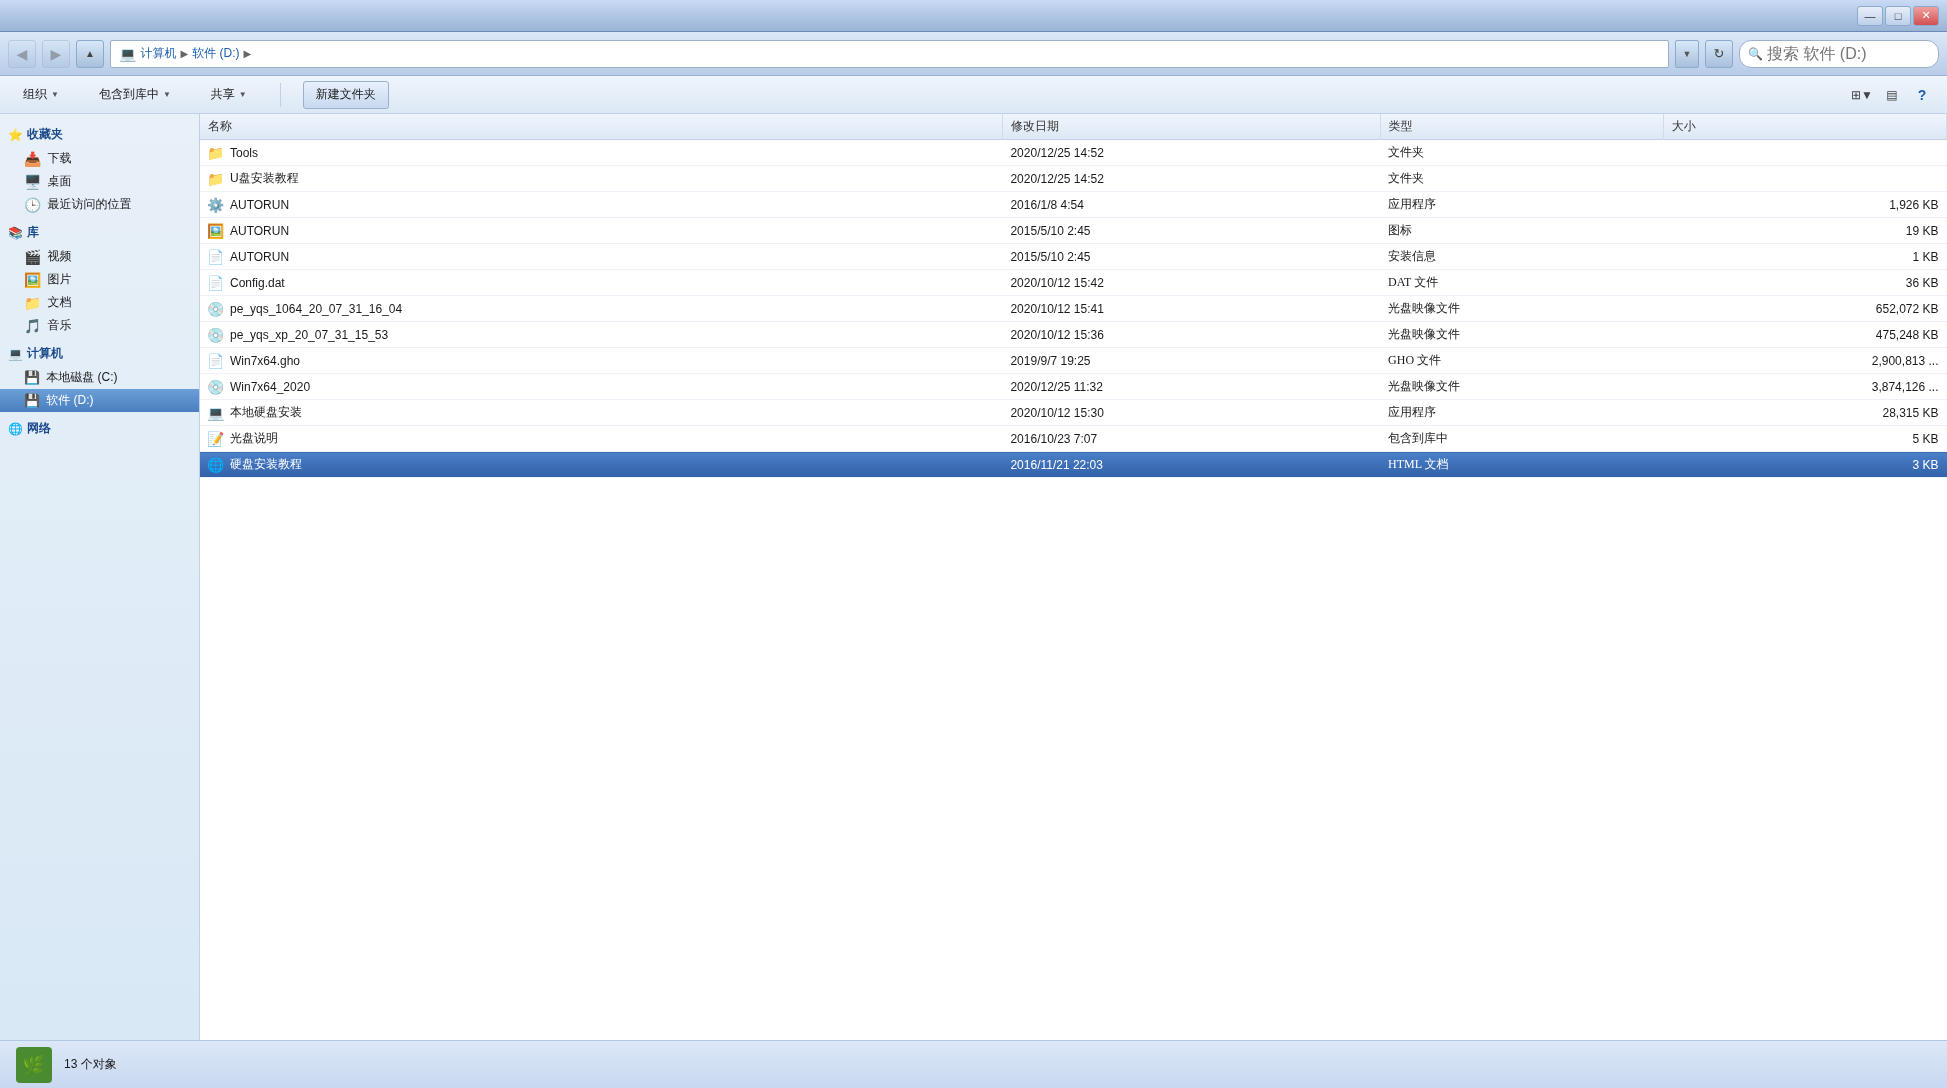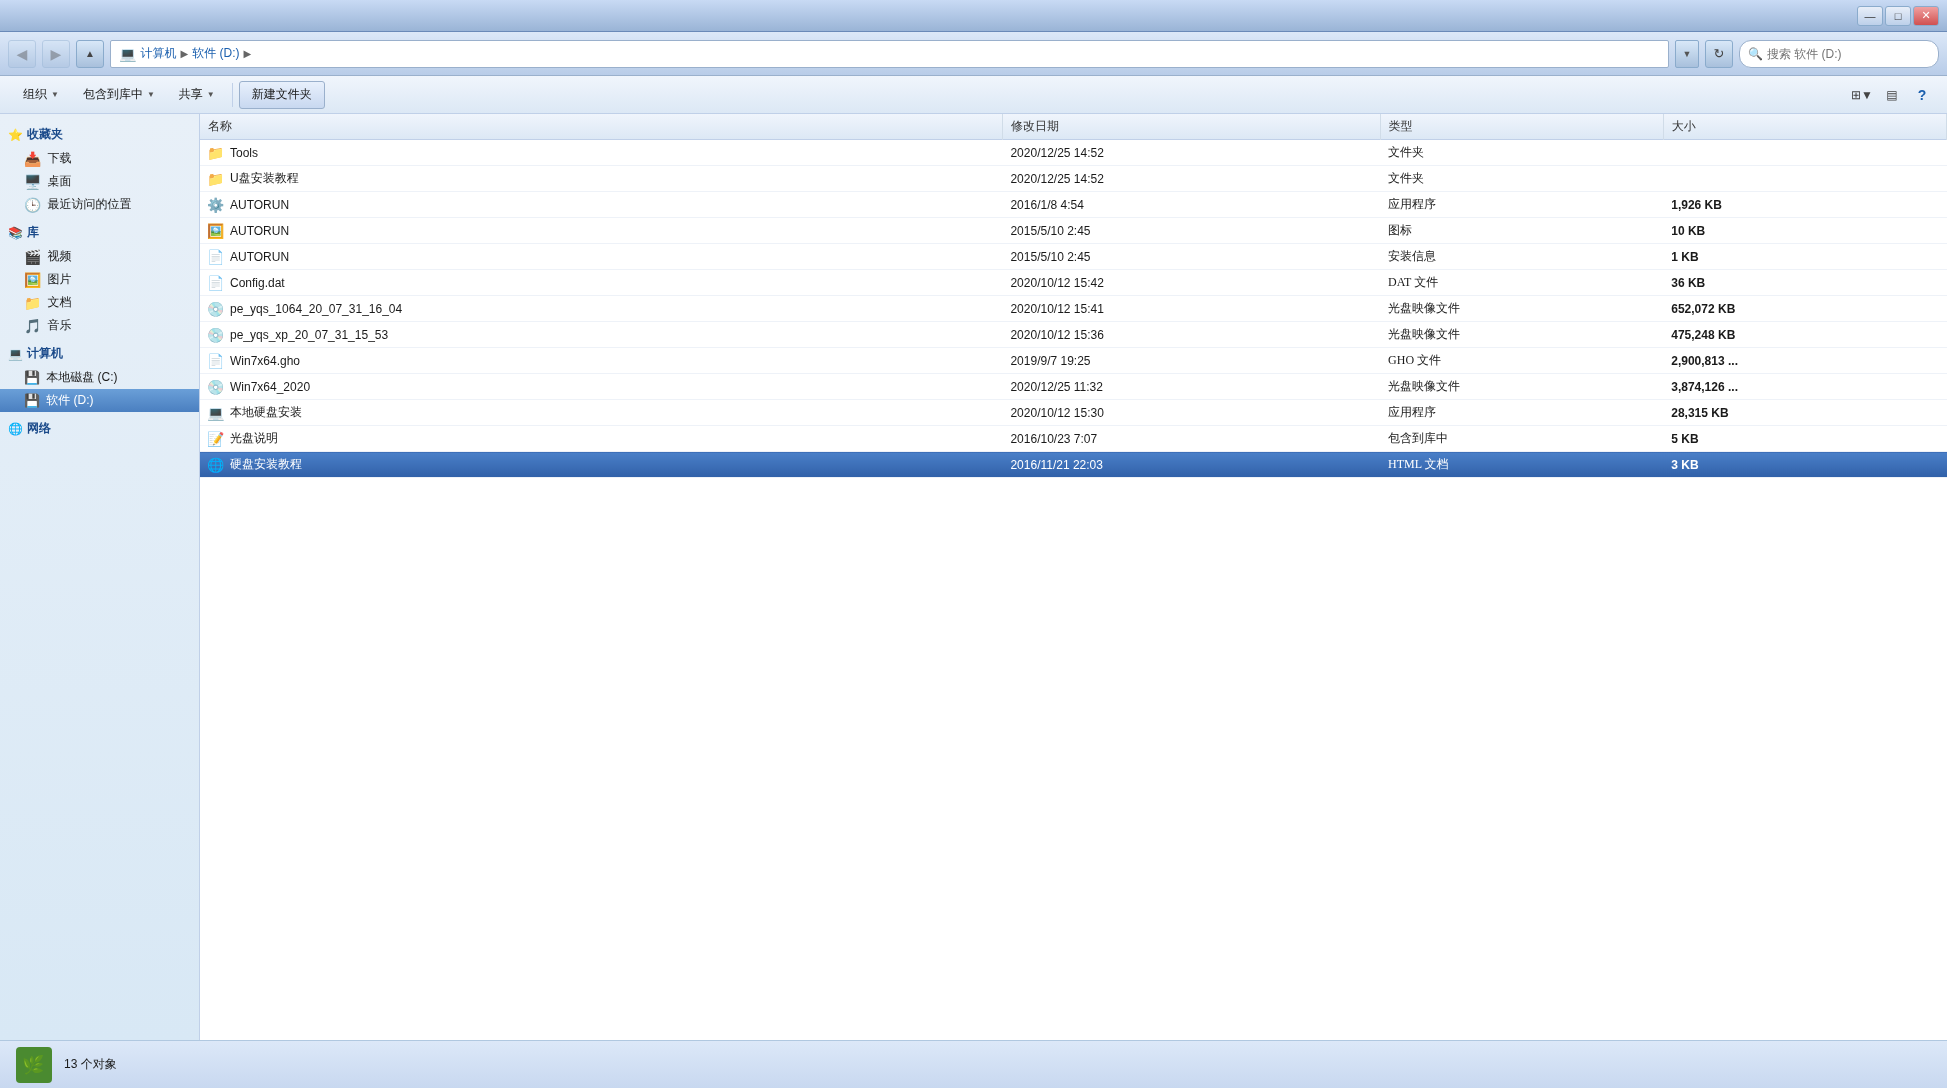--- a/index.html
+++ b/index.html
@@ -123,33 +123,33 @@
       border-radius: 12px;
       display: flex;
       align-items: center;
       padding: 0 8px;
       gap: 4px;
     }
     .search-box input {
       border: none;
       outline: none;
       width: 100%;
-      font-size: 12px;
+      font-size: 16px;
       color: #15803d;
       background: transparent;
     }
 
     
     .toolbar {
       background: linear-gradient(to bottom, #f0f5fc, #dce8f5);
       height: 38px;
       display: flex;
       align-items: center;
       padding: 0 12px;
-      gap: 2px;
+      gap: 18px;
       border-bottom: 1px solid #c0d0e8;
     }
     .toolbar-btn {
       height: 28px;
       padding: 0 10px;
       background: transparent;
       border: 1px solid transparent;
       border-radius: 3px;
       cursor: pointer;
       font-size: 12px;
@@ -282,21 +282,21 @@
       width: 16px;
       height: 16px;
       display: inline-flex;
       align-items: center;
       justify-content: center;
       font-size: 14px;
     }
     .col-name { width: 340px; }
     .col-date { width: 160px; }
     .col-type { width: 120px; font-family: Liberation Serif, serif; }
-    .col-size { width: 120px; text-align: left; font-weight: bold; }
+    .col-size { width: 120px; text-align: right; }
 
     
     .status-bar {
       height: 48px;
       background: linear-gradient(to bottom, #dce8f8, #c8d8f0);
       border-top: 1px solid #b0c8e0;
       display: flex;
       align-items: center;
       padding: 0 16px;
       gap: 12px;
@@ -494,21 +494,21 @@
           </tr>
           <tr>
             <td class="col-name">
               <div class="file-row-icon">
                 <span class="icon-img">🖼️</span>
                 <span>AUTORUN</span>
               </div>
             </td>
             <td class="col-date">2015/5/10 2:45</td>
             <td class="col-type">图标</td>
-            <td class="col-size">10 KB</td>
+            <td class="col-size">19 KB</td>
           </tr>
           <tr>
             <td class="col-name">
               <div class="file-row-icon">
                 <span class="icon-img">📄</span>
                 <span>AUTORUN</span>
               </div>
             </td>
             <td class="col-date">2015/5/10 2:45</td>
             <td class="col-type">安装信息</td>

